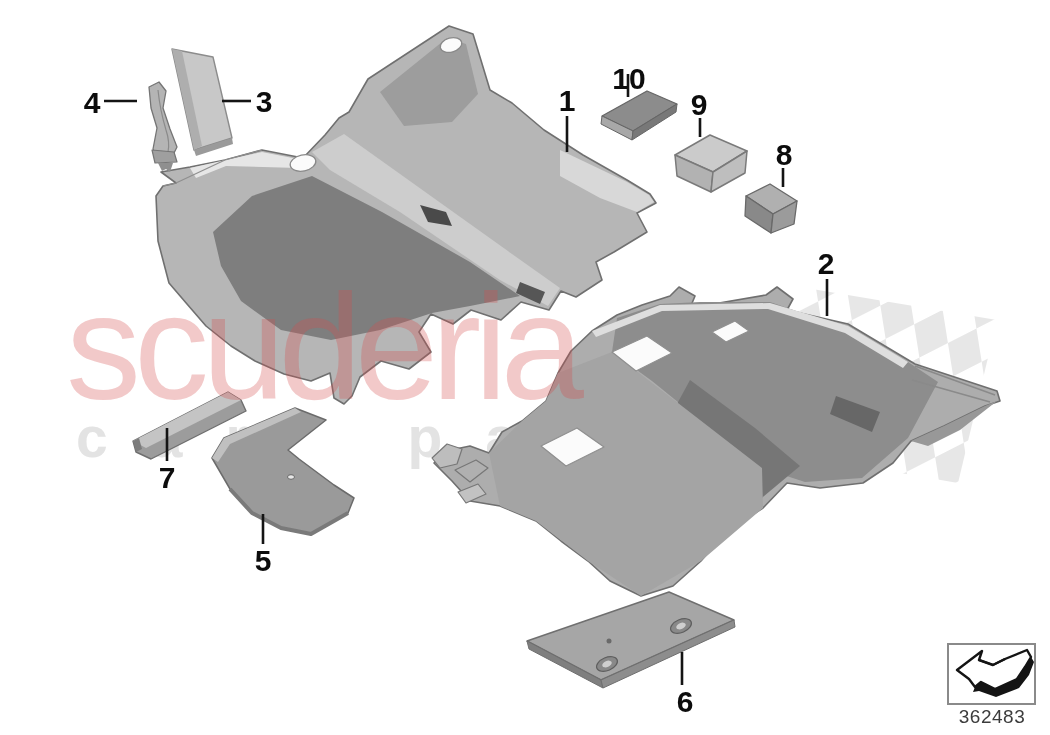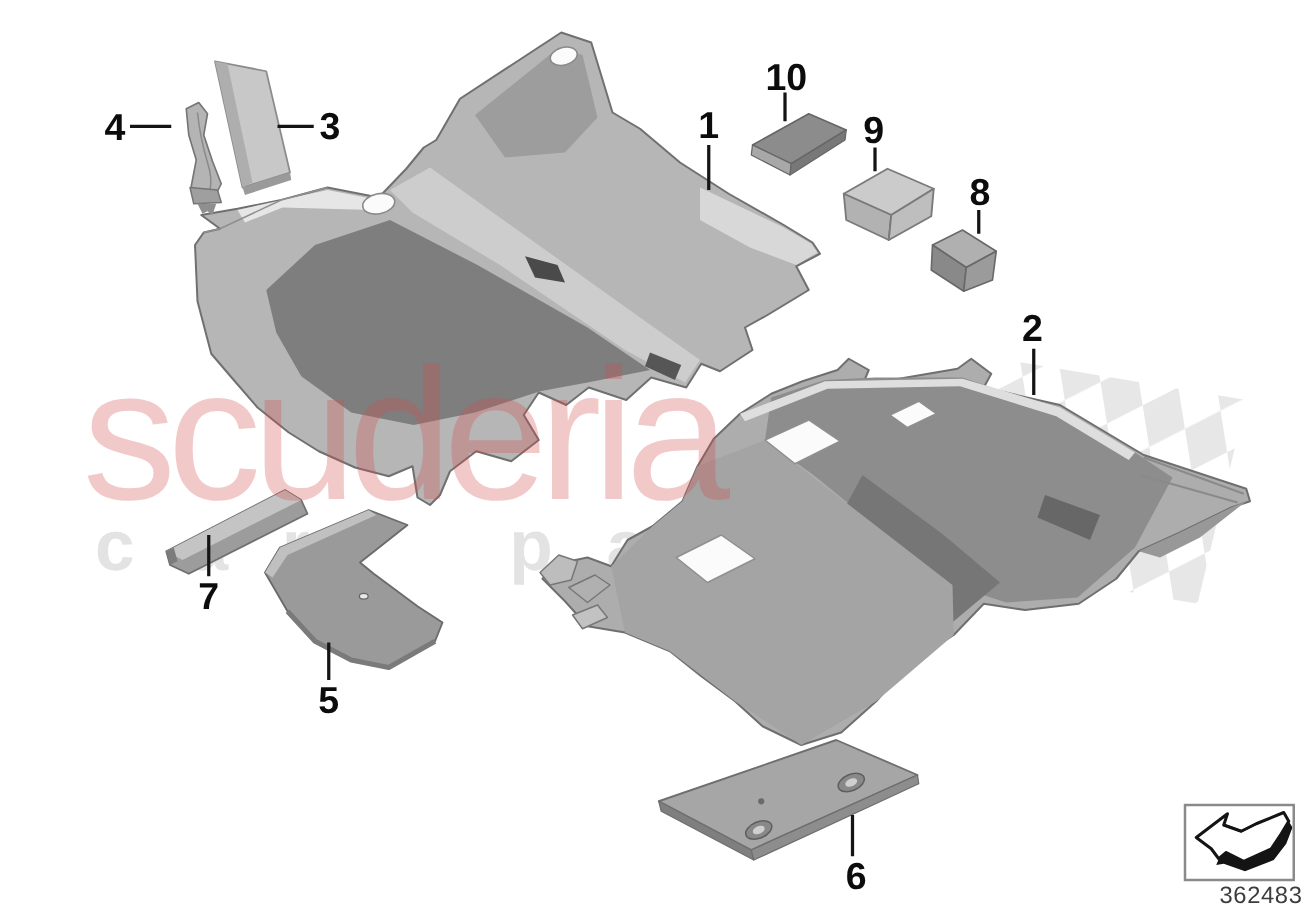--- a/index.html
+++ b/index.html
@@ -11,21 +11,21 @@
               color:#e3e3e3;white-space:nowrap;user-select:none;}
   .art{position:absolute;left:0;top:0;z-index:2;}
   .wm-brand{position:absolute;left:66px;top:272px;z-index:3;
             font-size:150px;font-weight:400;letter-spacing:-7px;line-height:1;
             color:rgba(213,76,76,0.30);white-space:nowrap;user-select:none;}
   .callout{position:absolute;z-index:4;transform:translateX(-50%);
            font-size:30px;font-weight:700;color:#0c0c0c;line-height:1;}
   .pnbox{position:absolute;left:947px;top:643px;width:89px;height:62px;z-index:5;
          background:#fff;border:2px solid #8a8a8a;box-sizing:border-box;}
   .pnlabel{position:absolute;left:942px;top:706px;width:100px;z-index:5;
-           text-align:right;font-size:19px;color:#3c3c3c;letter-spacing:0.5px;}
+           text-align:center;font-size:19px;color:#3c3c3c;letter-spacing:0.5px;}
 </style>
 </head>
 <body>
 
 <div class="stage">
 
   <div class="wm-tagline">car parts</div>
 
   <svg class="art" width="1050" height="735" viewBox="0 0 1050 735">
     <defs>
@@ -160,21 +160,21 @@
 
   <div class="callout" style="left:567px;top:86px">1</div>
   <div class="callout" style="left:826px;top:249px">2</div>
   <div class="callout" style="left:264px;top:87px">3</div>
   <div class="callout" style="left:92px;top:88px">4</div>
   <div class="callout" style="left:263px;top:546px">5</div>
   <div class="callout" style="left:685px;top:687px">6</div>
   <div class="callout" style="left:167px;top:463px">7</div>
   <div class="callout" style="left:784px;top:140px">8</div>
   <div class="callout" style="left:699px;top:90px">9</div>
-  <div class="callout" style="left:629px;top:48px">10</div>
+  <div class="callout" style="left:629px;top:64px">10</div>
 
   <div class="pnbox">
     <svg width="85" height="58" viewBox="0 0 85 58">
       <path d="M26,42 L32,37 L46,44 L68,34 L76,22 L82,12 L85,17 L80,30 L70,43 L47,52 L30,46 L24,47 Z" fill="#141414"></path>
       <path d="M8,25 L33,6 L30,15 L44,20 L56,14 L78,5 L82,12 L76,22 L68,34 L46,44 L32,37 L26,42 L20,34 Z" fill="#ffffff" stroke="#141414" stroke-width="2.4" stroke-linejoin="round"></path>
       <path d="M30,15 L44,20 L56,14" fill="none" stroke="#141414" stroke-width="2"></path>
     </svg>
   </div>
   <div class="pnlabel">362483</div>
 

